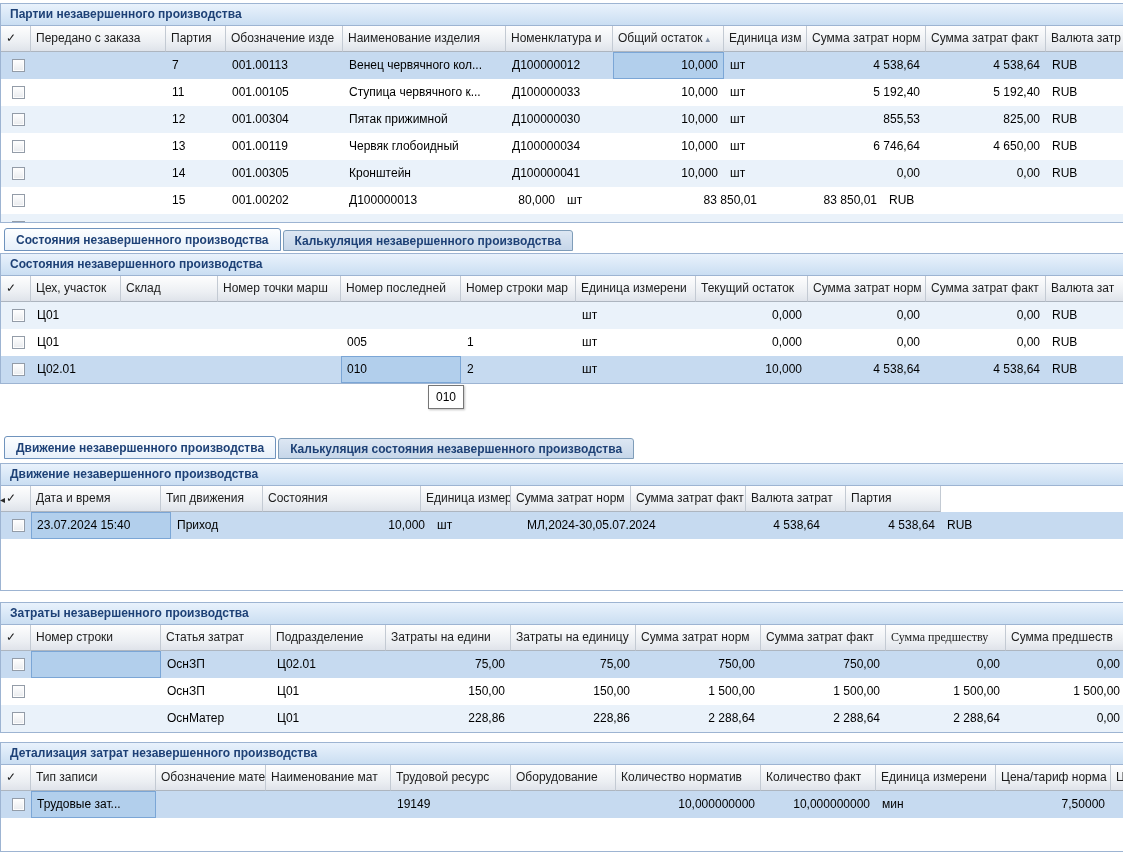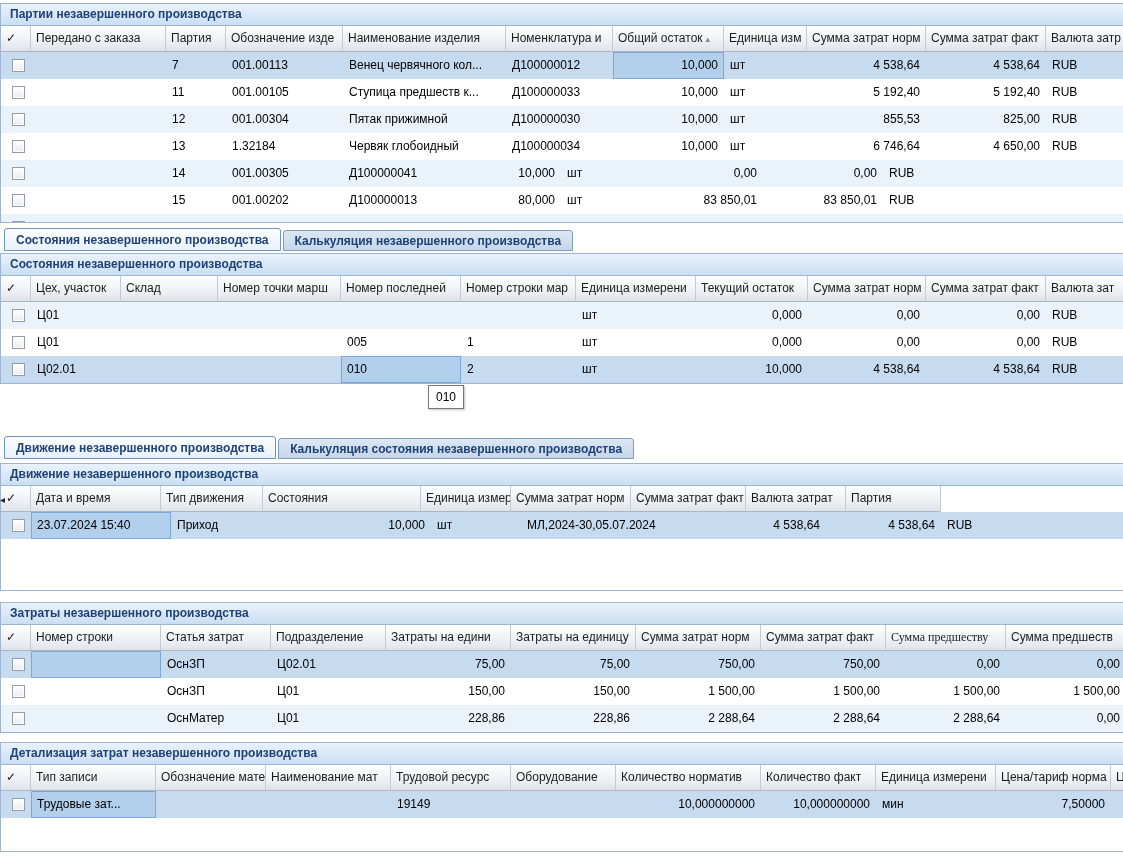--- a/index.html
+++ b/index.html
@@ -91,21 +91,21 @@
             <div class="c right" style="width: 120px;">4 538,64</div>
             <div class="c" style="width: 80px;">RUB</div>
           </div>
           <div class="gr">
             <div class="c cbc" style="width: 30px;">
               <span class="cb"></span>
             </div>
             <div class="c" style="width: 135px;"></div>
             <div class="c" style="width: 60px;">11</div>
             <div class="c" style="width: 117px;">001.00105</div>
-            <div class="c" style="width: 163px;">Ступица предшеств к...</div>
+            <div class="c" style="width: 163px;">Ступица червячного к...</div>
             <div class="c" style="width: 107px;">Д100000033</div>
             <div class="c right" style="width: 111px;">10,000</div>
             <div class="c" style="width: 83px;">шт</div>
             <div class="c right" style="width: 119px;">5 192,40</div>
             <div class="c right" style="width: 120px;">5 192,40</div>
             <div class="c" style="width: 80px;">RUB</div>
           </div>
           <div class="gr tint">
             <div class="c cbc" style="width: 30px;">
               <span class="cb"></span>
@@ -120,36 +120,37 @@
             <div class="c right" style="width: 119px;">855,53</div>
             <div class="c right" style="width: 120px;">825,00</div>
             <div class="c" style="width: 80px;">RUB</div>
           </div>
           <div class="gr">
             <div class="c cbc" style="width: 30px;">
               <span class="cb"></span>
             </div>
             <div class="c" style="width: 135px;"></div>
             <div class="c" style="width: 60px;">13</div>
-            <div class="c" style="width: 117px;">1.32184</div>
+            <div class="c" style="width: 117px;">001.00119</div>
             <div class="c" style="width: 163px;">Червяк глобоидный</div>
             <div class="c" style="width: 107px;">Д100000034</div>
             <div class="c right" style="width: 111px;">10,000</div>
             <div class="c" style="width: 83px;">шт</div>
             <div class="c right" style="width: 119px;">6 746,64</div>
             <div class="c right" style="width: 120px;">4 650,00</div>
             <div class="c" style="width: 80px;">RUB</div>
           </div>
           <div class="gr tint">
             <div class="c cbc" style="width: 30px;">
               <span class="cb"></span>
             </div>
             <div class="c" style="width: 135px;"></div>
             <div class="c" style="width: 60px;">14</div>
             <div class="c" style="width: 117px;">001.00305</div>
+            <div class="c" style="width: 163px;">Кронштейн</div>
             <div class="c" style="width: 107px;">Д100000041</div>
             <div class="c right" style="width: 111px;">10,000</div>
             <div class="c" style="width: 83px;">шт</div>
             <div class="c right" style="width: 119px;">0,00</div>
             <div class="c right" style="width: 120px;">0,00</div>
             <div class="c" style="width: 80px;">RUB</div>
           </div>
           <div class="gr">
             <div class="c cbc" style="width: 30px;">
               <span class="cb"></span>

